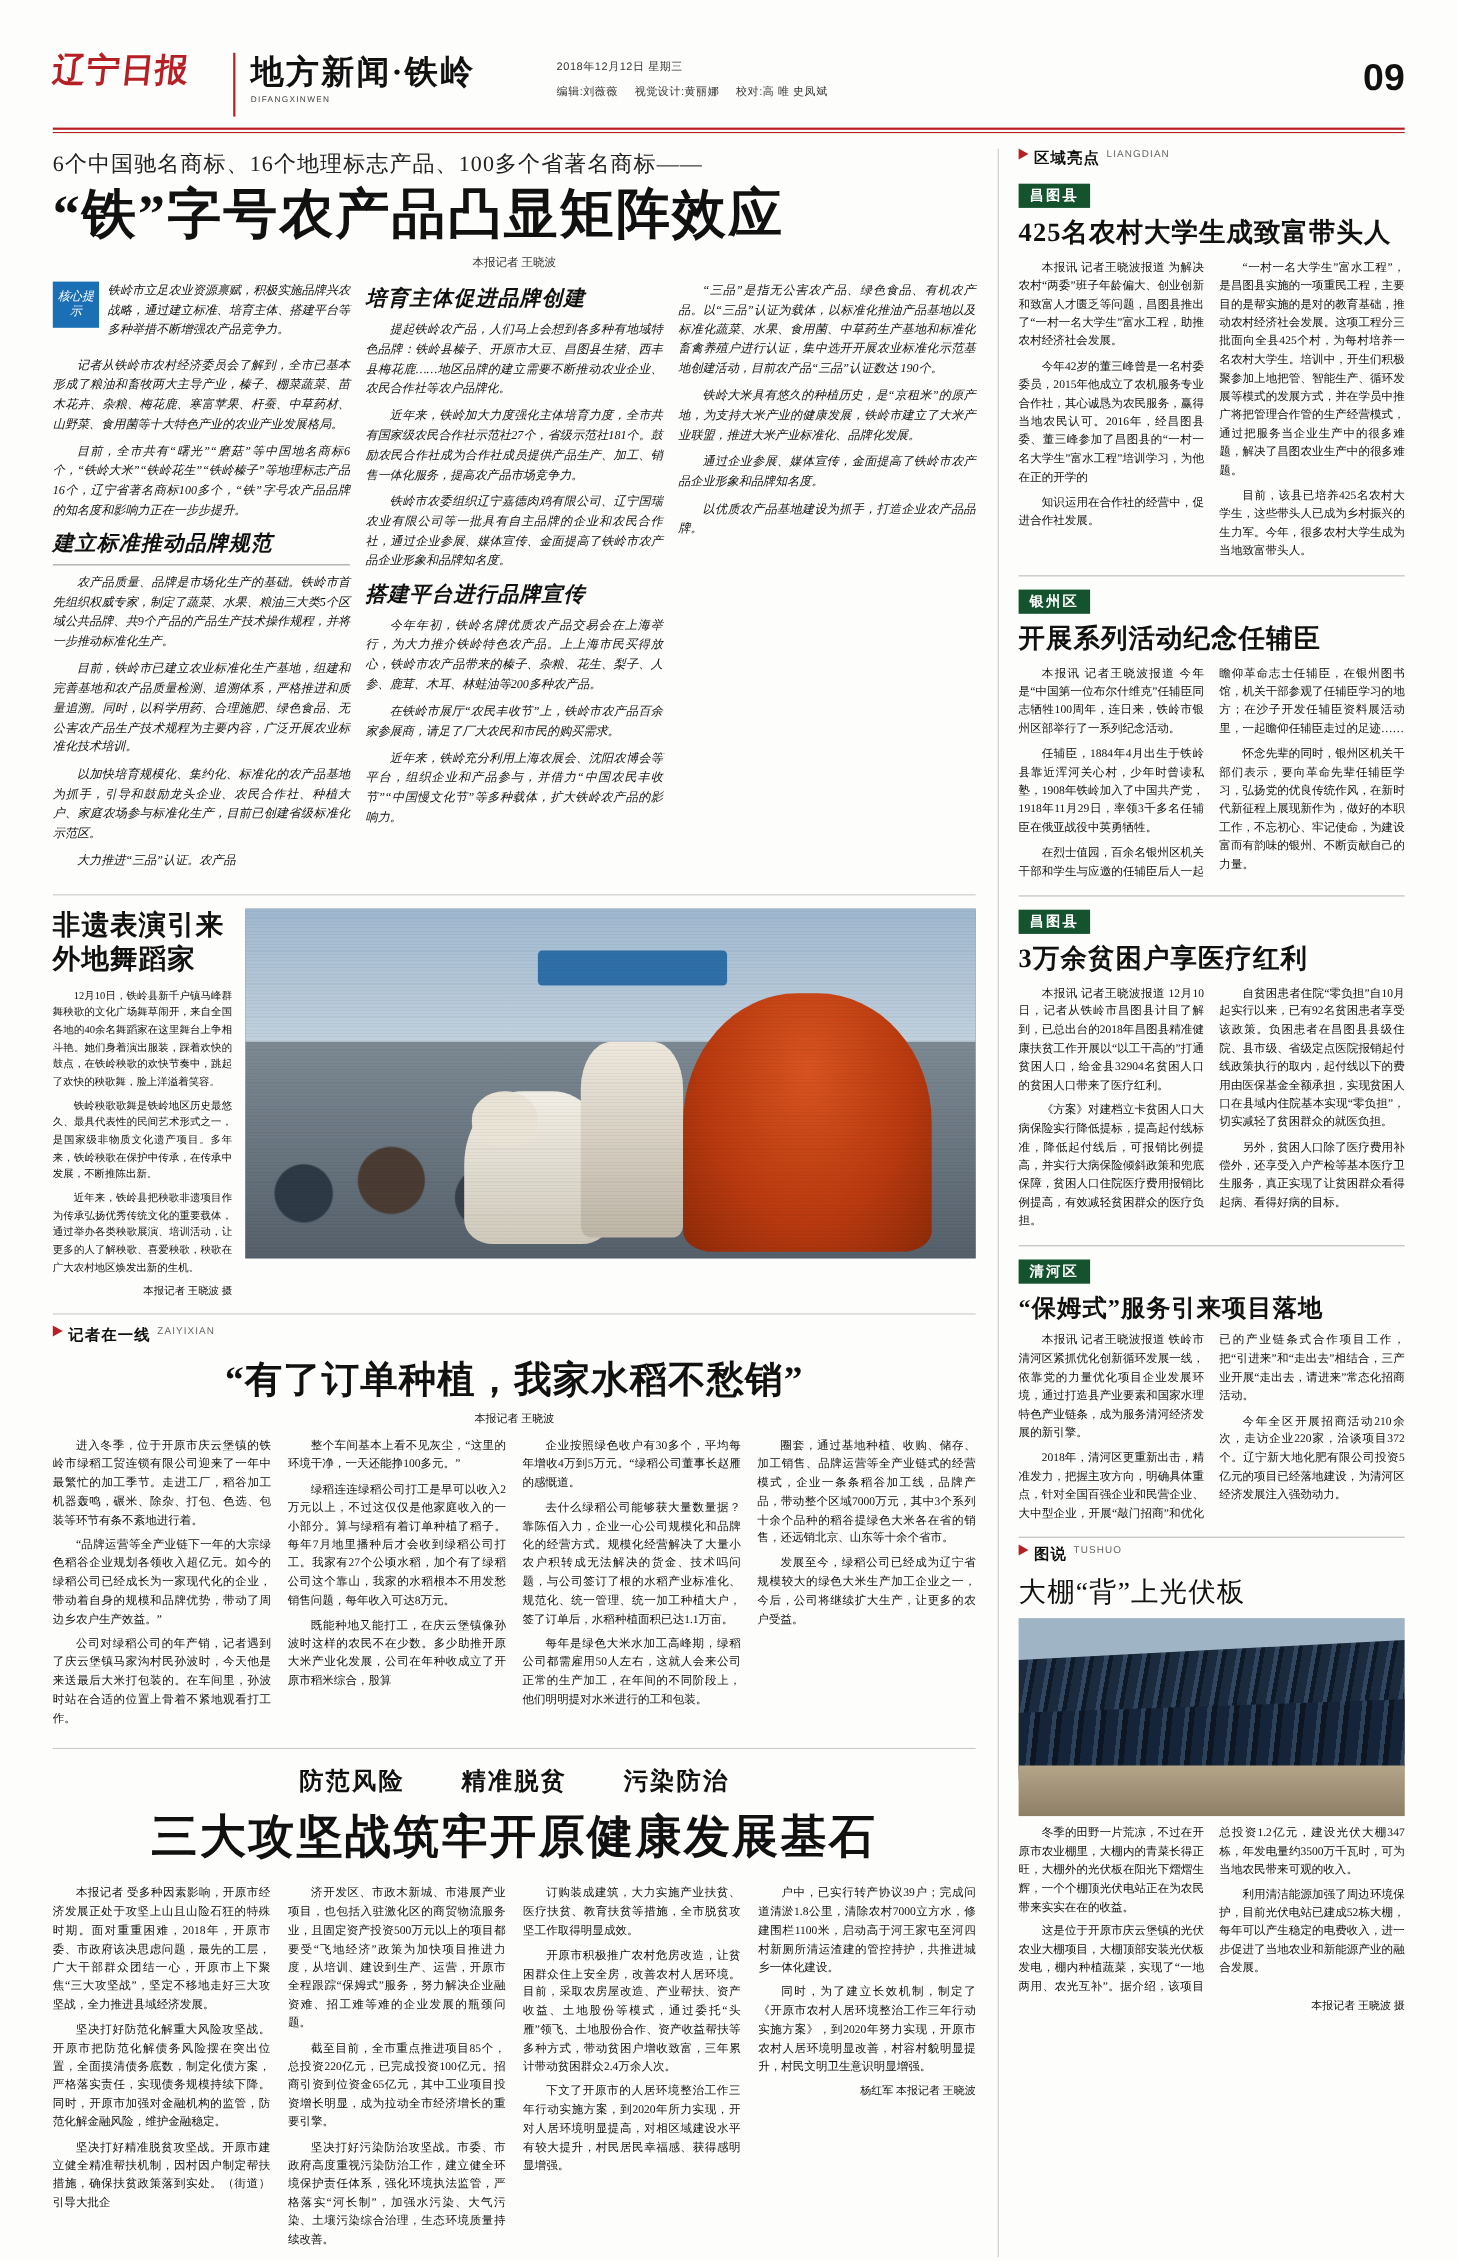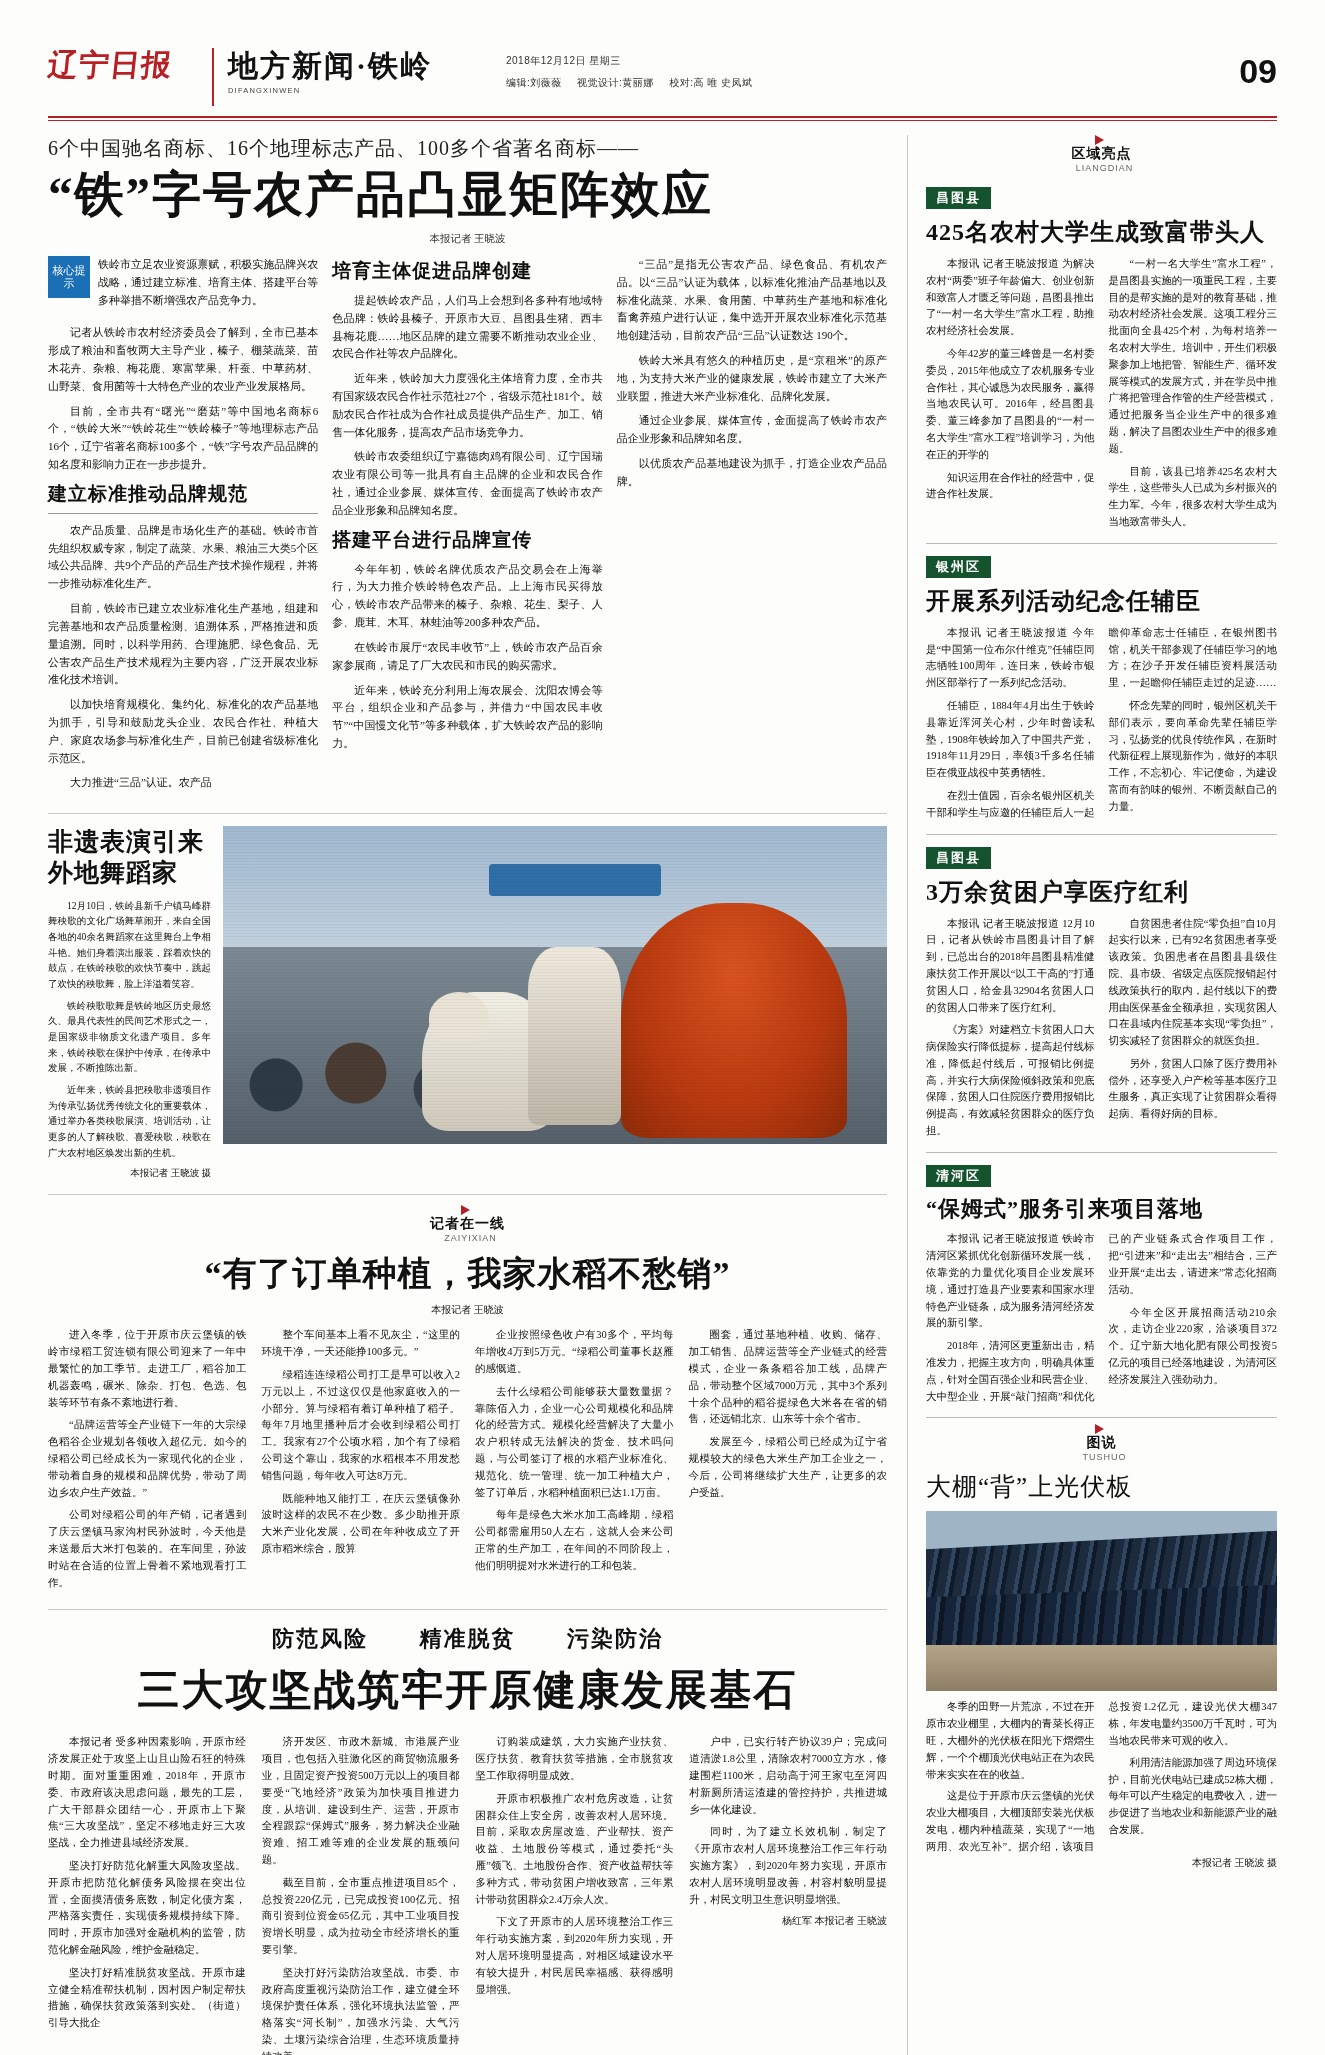--- a/index.html
+++ b/index.html
@@ -39,35 +39,35 @@
   
   .body-wrap { display:flex; margin-top:14px; }
   .left-col { width:860px; flex:0 0 860px; padding-right:20px; border-right:1px solid #c9c9c9; }
   .right-col { flex:1; padding-left:18px; }
 
   
   .kicker { font-size:20px; letter-spacing:1px; color:#222; margin-bottom:6px; font-weight:400;}
   .headline-main { font-size:49px; font-weight:bold; letter-spacing:2px; line-height:1.1; margin:4px 0 10px; }
   .byline { text-align:center; font-size:10.5px; color:#333; margin-bottom:10px; }
 
-  .art-cols { display:flex; gap:14px; }
+  .art-cols { display:flex; gap:14px;font-style:italic; }
   .art-col { flex:1; }
   .core-box { display:flex; margin-bottom:8px; }
   .core-badge {
     width:42px; height:42px; flex:0 0 42px; background:#1b6fb5; color:#fff;
     font-size:11px; line-height:1.15; text-align:center; display:flex; align-items:center; justify-content:center;
     padding:4px; margin-right:8px; font-family:"Liberation Sans", sans-serif;
   }
   p.body { font-size:11px; line-height:1.62; text-align:justify; margin:0 0 7px; text-indent:2em; }
   p.body.noind { text-indent:0; }
   h3.sub { font-size:19px; font-weight:bold; margin:2px 0 8px; letter-spacing:1px;}
   h3.sub.under { border-bottom:1px solid #999; padding-bottom:6px; }
 
   
-  .sec-head { display:flex; align-items:center; margin-bottom:8px;flex-direction:column; }
+  .sec-head { display:flex; align-items:flex-start; margin-bottom:8px; }
   .sec-mark { width:0;height:0;border-left:9px solid #b61f24;border-top:5px solid transparent;border-bottom:5px solid transparent; margin-right:5px;}
   .sec-cn { font-size:14px; font-weight:bold; letter-spacing:1px;}
   .sec-en { font-family:"Liberation Sans", sans-serif; font-size:9px; color:#666; margin-left:6px; letter-spacing:1px;}
   .county-tag {
     display:inline-block; background:#14532d; color:#fff; font-size:13px; font-weight:bold;
     padding:2px 10px; letter-spacing:2px; margin:6px 0 6px;
   }
   .r-title { font-size:24px; font-weight:bold; letter-spacing:1px; line-height:1.25; margin:2px 0 9px; }
   .r-title.small { font-size:22px; }
   .two-col { column-count:2; column-gap:14px; }

